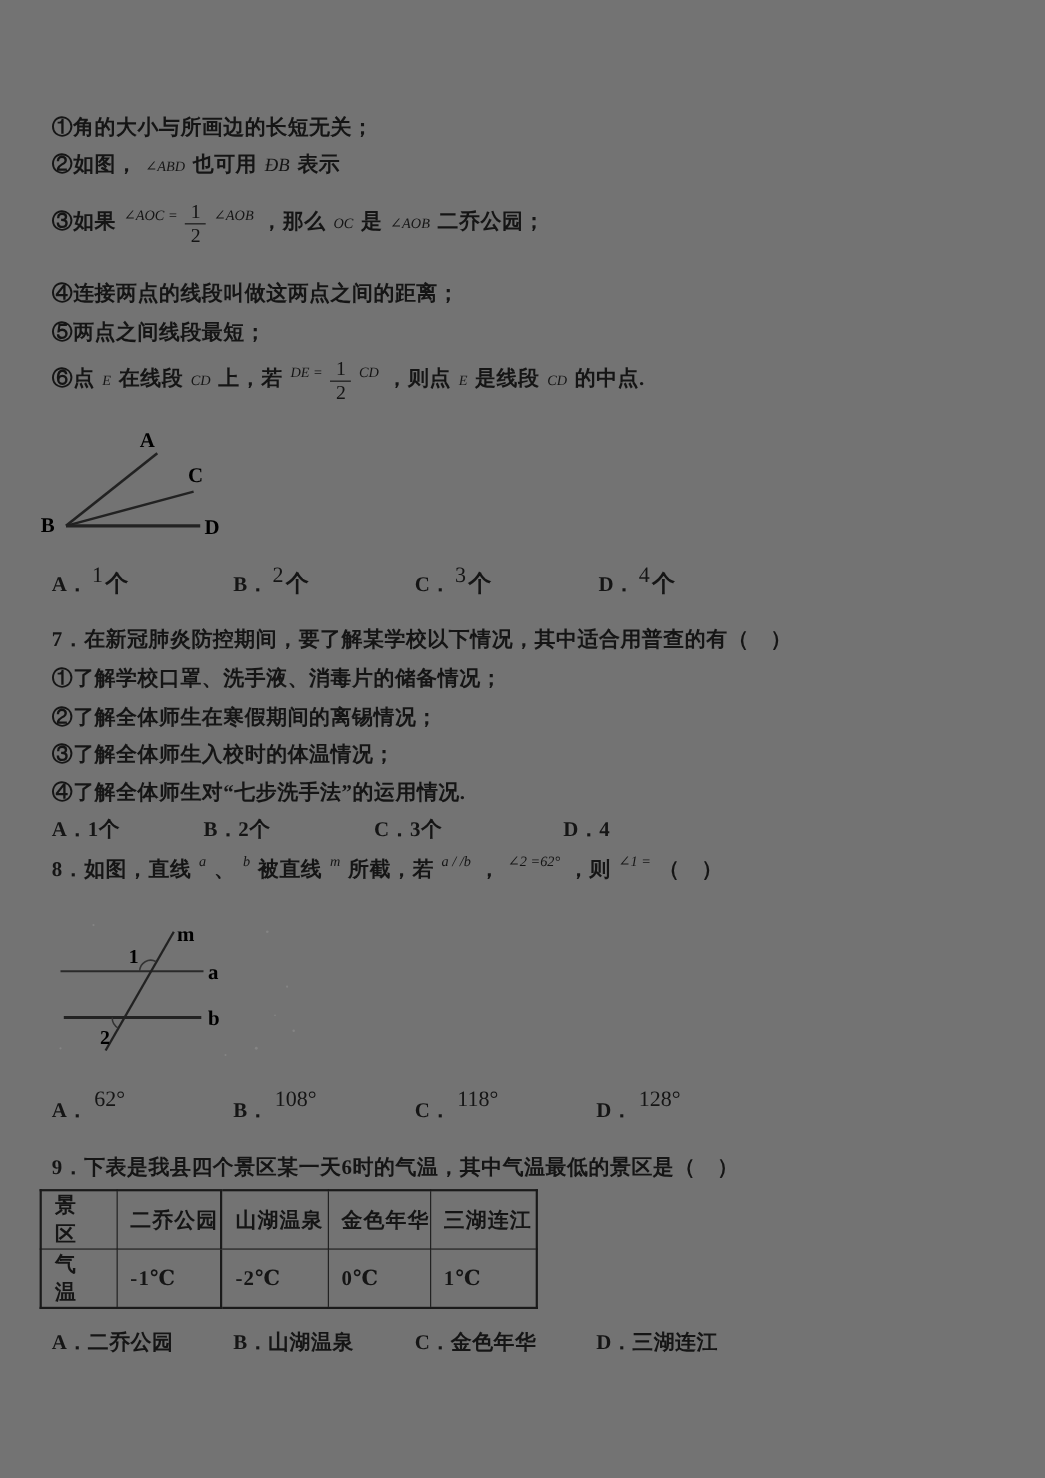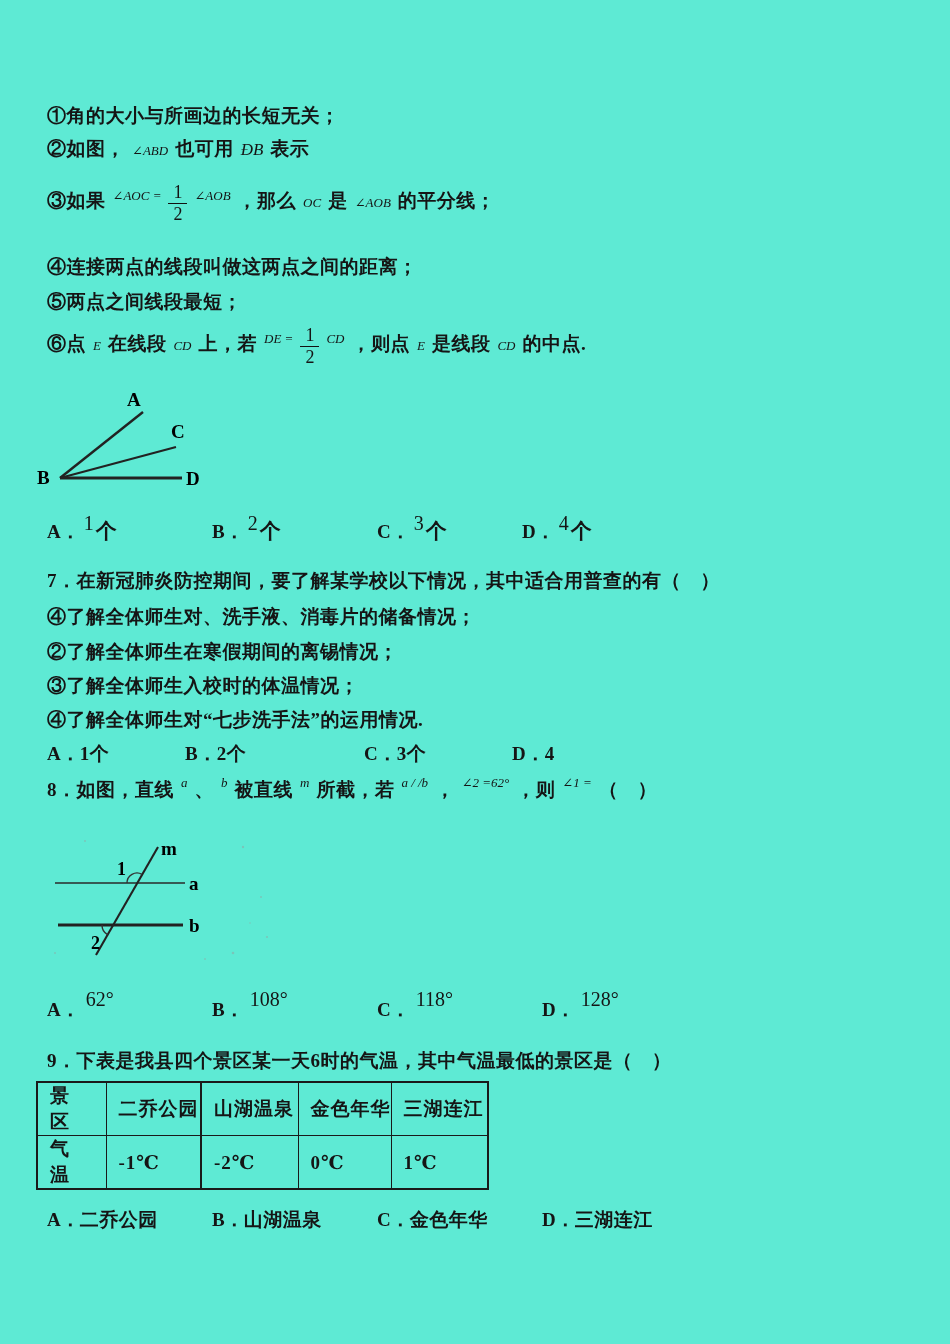--- a/index.html
+++ b/index.html
@@ -1,16 +1,16 @@
 <!DOCTYPE html>
 <html><head>
 <meta charset="utf-8">
 <style>
   html,body{margin:0;padding:0;background:#fff;}
-  .page{position:relative;width:950px;height:1344px;background:#5eead4;overflow:hidden;
+  .page{position:relative;width:950px;height:1344px;background:#737373;overflow:hidden;
         font-family:"Liberation Serif","DejaVu Serif",serif;color:#151515;}
   .line{position:absolute;left:47px;white-space:nowrap;}
   .cn{font-weight:bold;font-size:19px;letter-spacing:0.5px;}
   .cnline{font-weight:bold;font-size:19px;letter-spacing:0.5px;}
   .math{font-style:italic;font-weight:normal;font-size:13px;margin:0 3px;}
   .mraise{vertical-align:7px;}
   .q8m{vertical-align:9px;}
   .frac{display:inline-block;vertical-align:middle;text-align:center;line-height:1.05;
         margin:0 4px;font-size:18px;font-style:normal;}
   .frac .num{display:block;padding:0 5px 1px;border-bottom:1.7px solid #111;}
@@ -45,21 +45,21 @@
     <span class="cn">表示</span>
   </div>
 
   <div class="line" style="top:183px;">
     <span class="cn">③如果</span>
     <span class="math mraise">∠AOC =</span><span class="frac"><span class="num">1</span><span class="den">2</span></span><span class="math mraise">∠AOB</span>
     <span class="cn">，那么</span>
     <span class="math">OC</span>
     <span class="cn">是</span>
     <span class="math">∠AOB</span>
-    <span class="cn">的平分线；</span>
+    <span class="cn">二乔公园；</span>
   </div>
 
   <div class="line cnline" style="top:254px;">④连接两点的线段叫做这两点之间的距离；</div>
   <div class="line cnline" style="top:289px;">⑤两点之间线段最短；</div>
 
   <div class="line" style="top:326px;">
     <span class="cn">⑥点</span>
     <span class="math">E</span>
     <span class="cn">在线段</span>
     <span class="math">CD</span>
@@ -79,32 +79,32 @@
     <text x="92" y="18" font-size="19" font-weight="bold">A</text>
     <text x="2" y="96" font-size="19" font-weight="bold">B</text>
     <text x="136" y="50" font-size="19" font-weight="bold">C</text>
     <text x="151" y="97" font-size="19" font-weight="bold">D</text>
   </svg>
 
   <div class="optrow" style="top:512px;">
     <span class="opt" style="left:47px"><span class="optletter">A．</span> <span class="optnum">1</span><span class="optunit">个</span></span>
     <span class="opt" style="left:212px"><span class="optletter">B．</span> <span class="optnum">2</span><span class="optunit">个</span></span>
     <span class="opt" style="left:377px"><span class="optletter">C．</span> <span class="optnum">3</span><span class="optunit">个</span></span>
-    <span class="opt" style="left:522px"><span class="optletter">D．</span> <span class="optnum">4</span><span class="optunit">个</span></span>
+    <span class="opt" style="left:544px"><span class="optletter">D．</span> <span class="optnum">4</span><span class="optunit">个</span></span>
   </div>
 
   <div class="line cnline" style="top:568px;">7．在新冠肺炎防控期间，要了解某学校以下情况，其中适合用普查的有（　）</div>
-  <div class="line cnline" style="top:604px;">④了解全体师生对、洗手液、消毒片的储备情况；</div>
+  <div class="line cnline" style="top:604px;">①了解学校口罩、洗手液、消毒片的储备情况；</div>
   <div class="line cnline" style="top:639px;">②了解全体师生在寒假期间的离锡情况；</div>
   <div class="line cnline" style="top:707px;">④了解全体师生对“七步洗手法”的运用情况.</div>
   <div class="line cnline" style="top:673px;">③了解全体师生入校时的体温情况；</div>
   <div class="optrow" style="top:741px;">
     <span class="opt" style="left:47px"><span class="optletter">A．</span><span class="opttext">1个</span></span>
     <span class="opt" style="left:185px"><span class="optletter">B．</span><span class="opttext">2个</span></span>
-    <span class="opt" style="left:364px"><span class="optletter">C．</span><span class="opttext">3个</span></span>
+    <span class="opt" style="left:340px"><span class="optletter">C．</span><span class="opttext">3个</span></span>
     <span class="opt" style="left:512px"><span class="optletter">D．</span><span class="opttext">4</span></span>
   </div>
 
   <div class="line" style="top:775px;">
     <span class="cn">8．如图，直线</span>
     <span class="math q8m">a</span>
     <span class="cn">、</span>
     <span class="math q8m">b</span>
     <span class="cn">被直线</span>
     <span class="math q8m">m</span>

